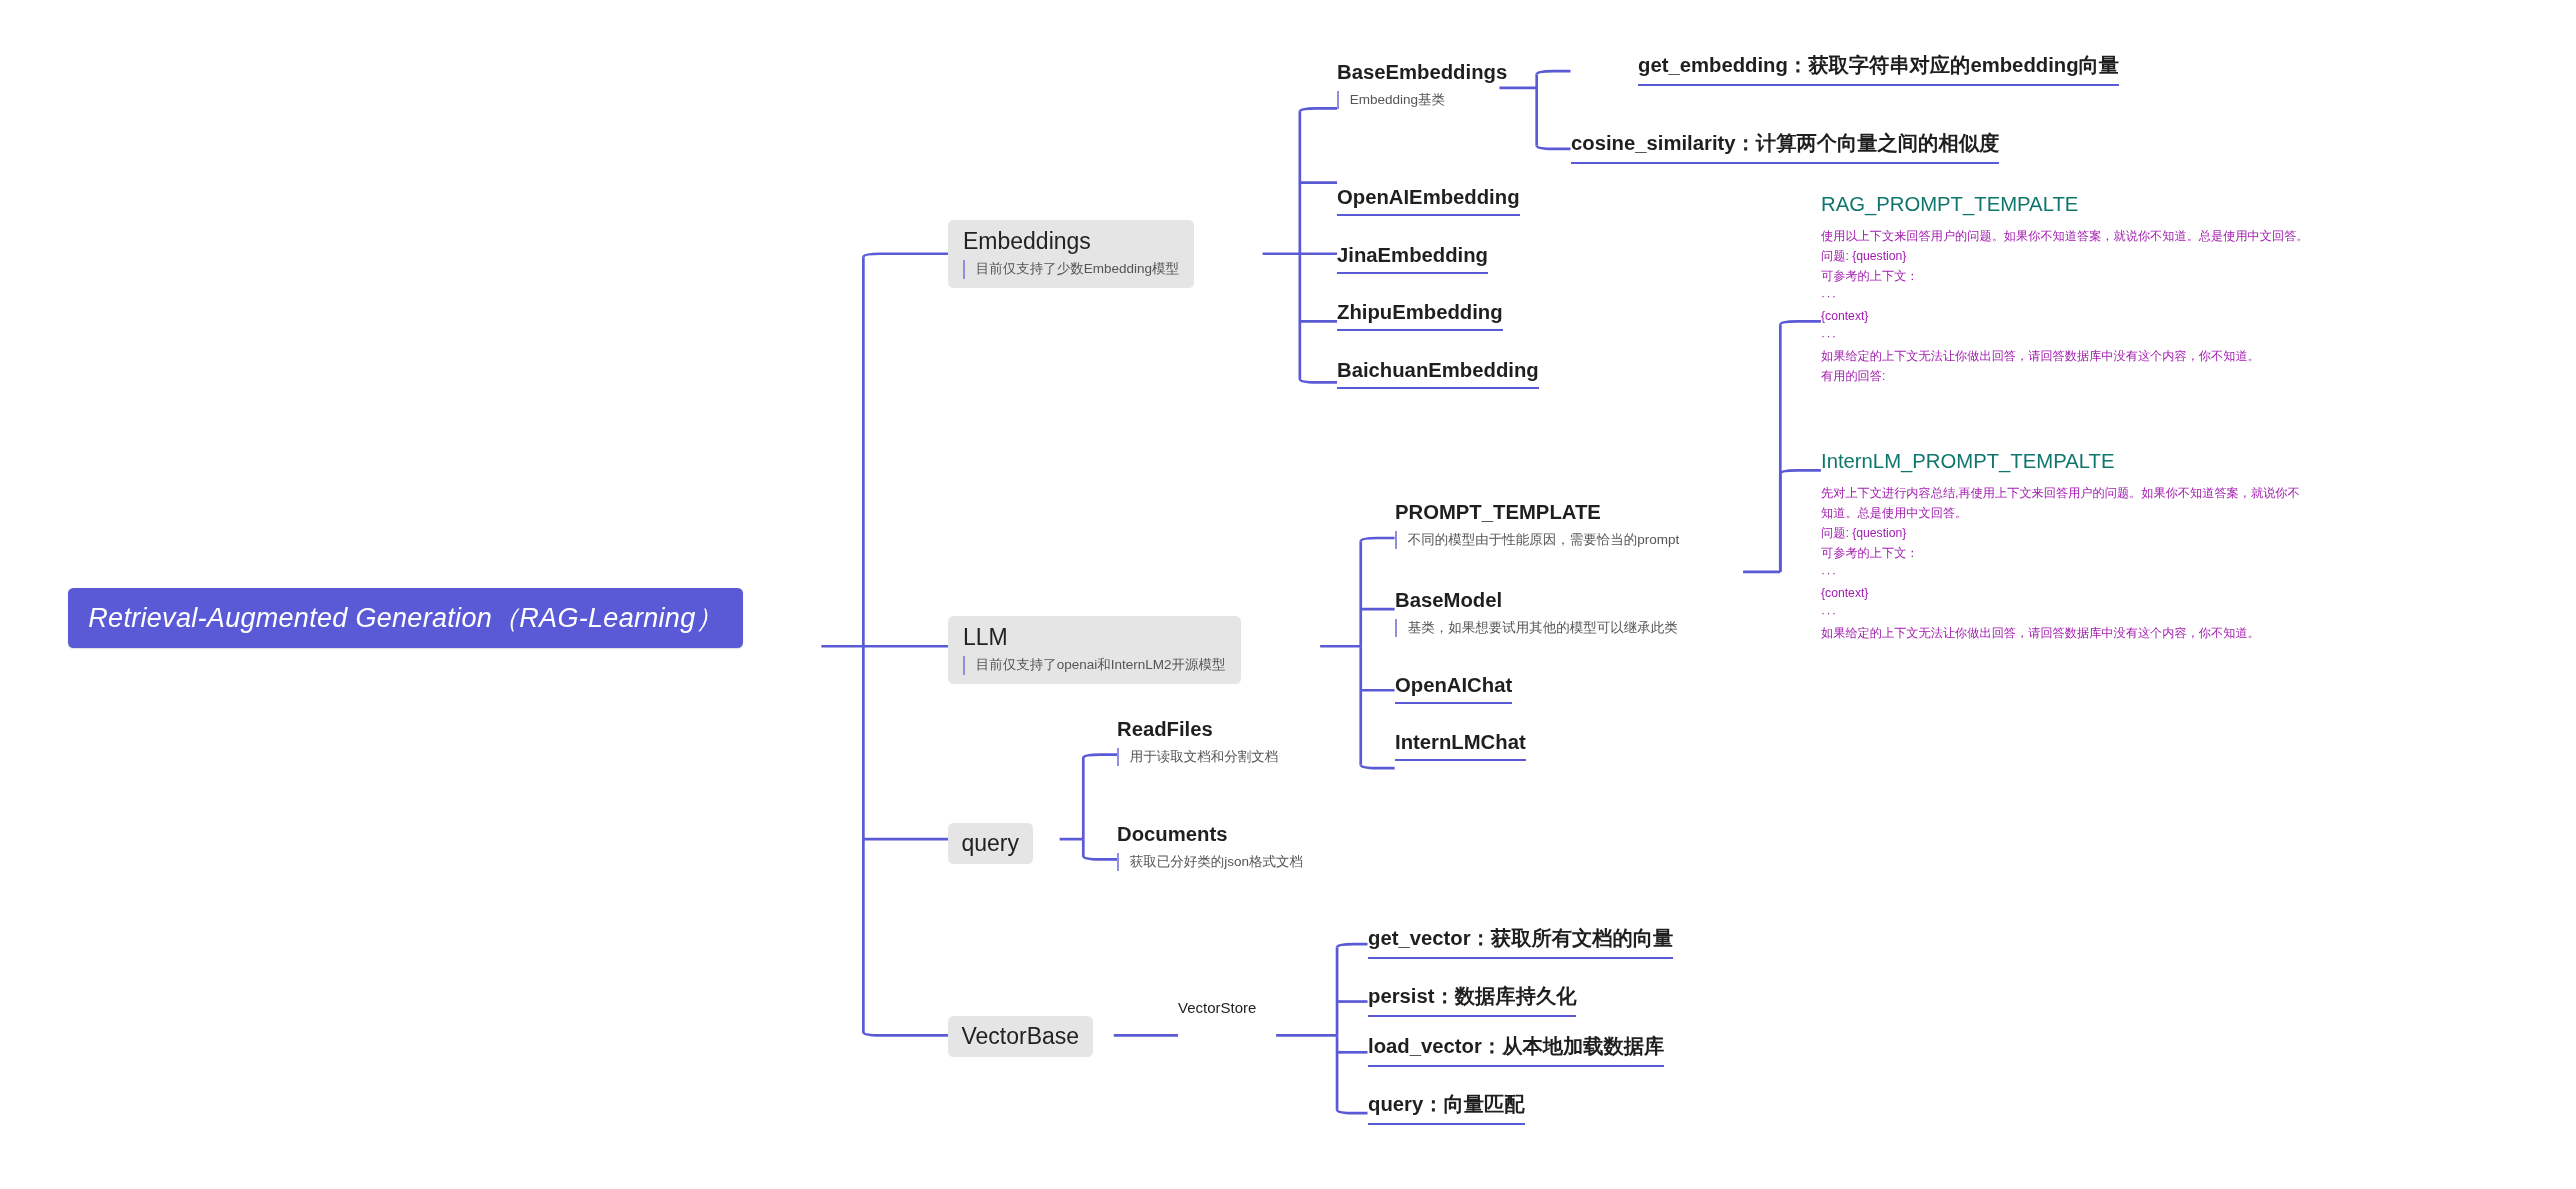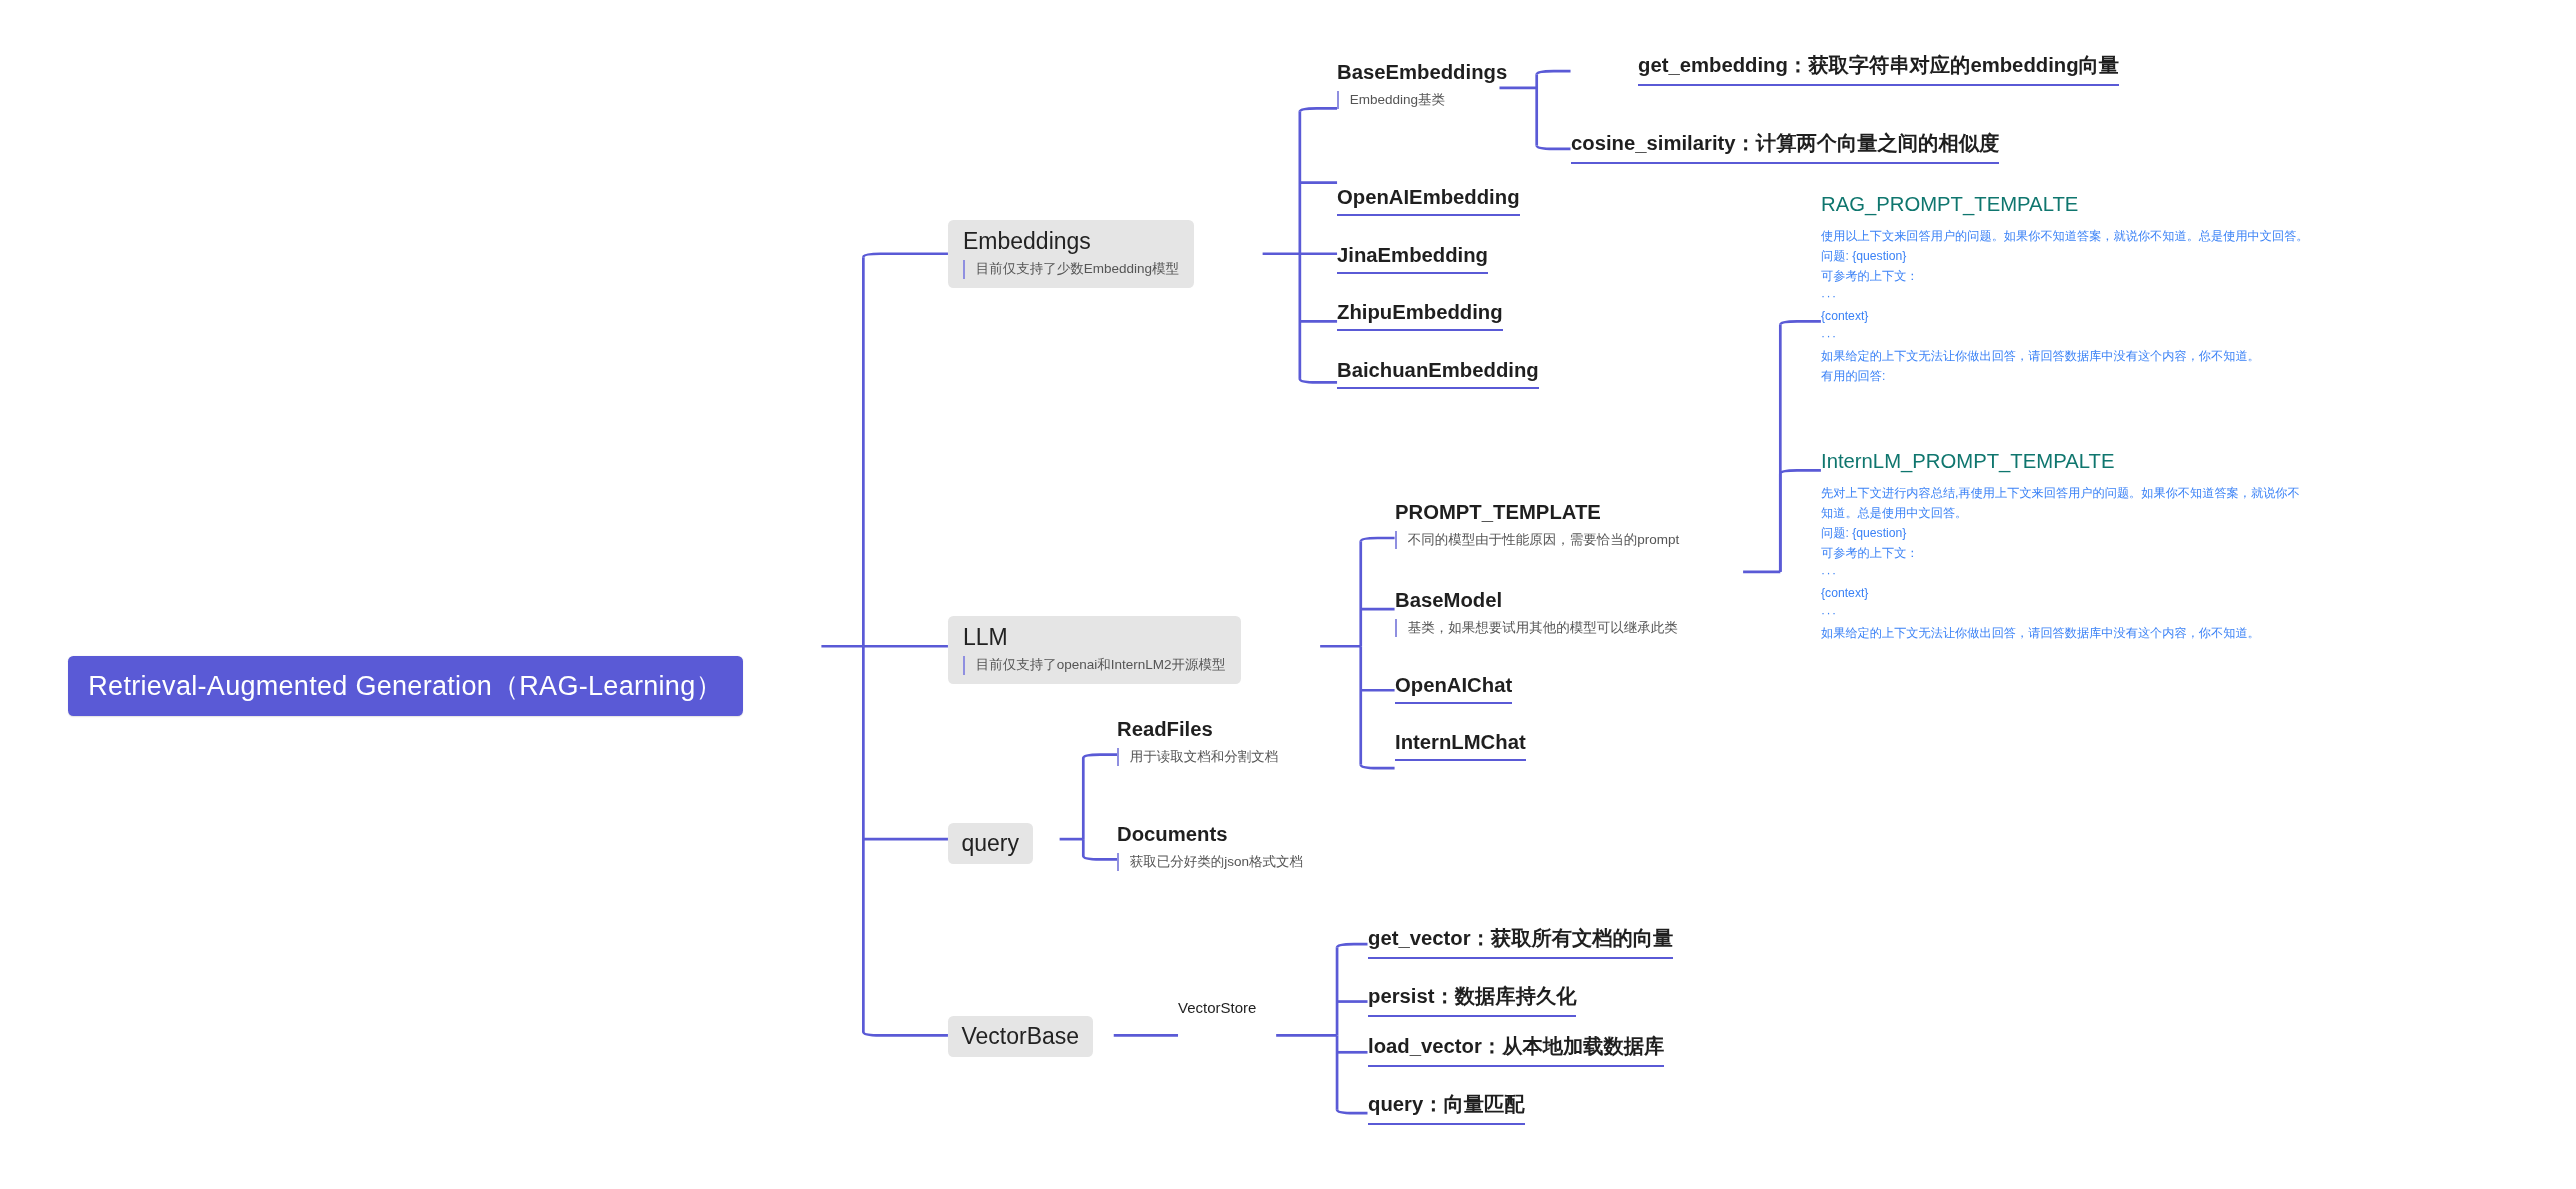--- a/index.html
+++ b/index.html
@@ -84,21 +84,21 @@
     width: 691px;
   }
   .note .note-title {
     font-size: 20.3px;
     color: #0f766e;
     margin-bottom: 9.5px;
     white-space: nowrap;
   }
   .note .note-body {
     font-size: 12.2px;
-    color: #3b82f6;
+    color: #a21caf;
     line-height: 1.65;
   }
   .note .note-body div { white-space: nowrap; }
   .note .note-body .ellip { letter-spacing: 1.4px; }
   .tiny-label {
     position: absolute;
     font-size: 15px;
     color: #1f1f1f;
     white-space: nowrap;
   }
@@ -163,21 +163,21 @@
       <path d="M1885,1530 L1975,1530"></path>
       <path d="M1975,1530 L1975,1400"></path>
       <path d="M1975,1530 L1975,1640"></path>
       <path d="M1975,1400 Q1975,1395 2000,1395 L2020,1395"></path>
       <path d="M1975,1480 L2020,1480"></path>
       <path d="M1975,1555 L2020,1555"></path>
       <path d="M1975,1640 Q1975,1645 2000,1645 L2020,1645"></path>
     </g>
   </svg>
 
-  <div class="node root" style="left:68px; top:656px;">Retrieval-Augmented Generation（RAG-Learning）</div>
+  <div class="node root" style="left:68px; top:588px;font-style:italic;">Retrieval-Augmented Generation（RAG-Learning）</div>
 
   <div class="node branch" style="left:948px; top:220px;">
     <div class="title">Embeddings</div>
     <div class="sub">目前仅支持了少数Embedding模型</div>
   </div>
 
   <div class="leaf-group" style="left:1337px; top:61px;">
     <span class="leaf plain">BaseEmbeddings</span>
     <div class="leaf-sub">Embedding基类</div>
   </div>

